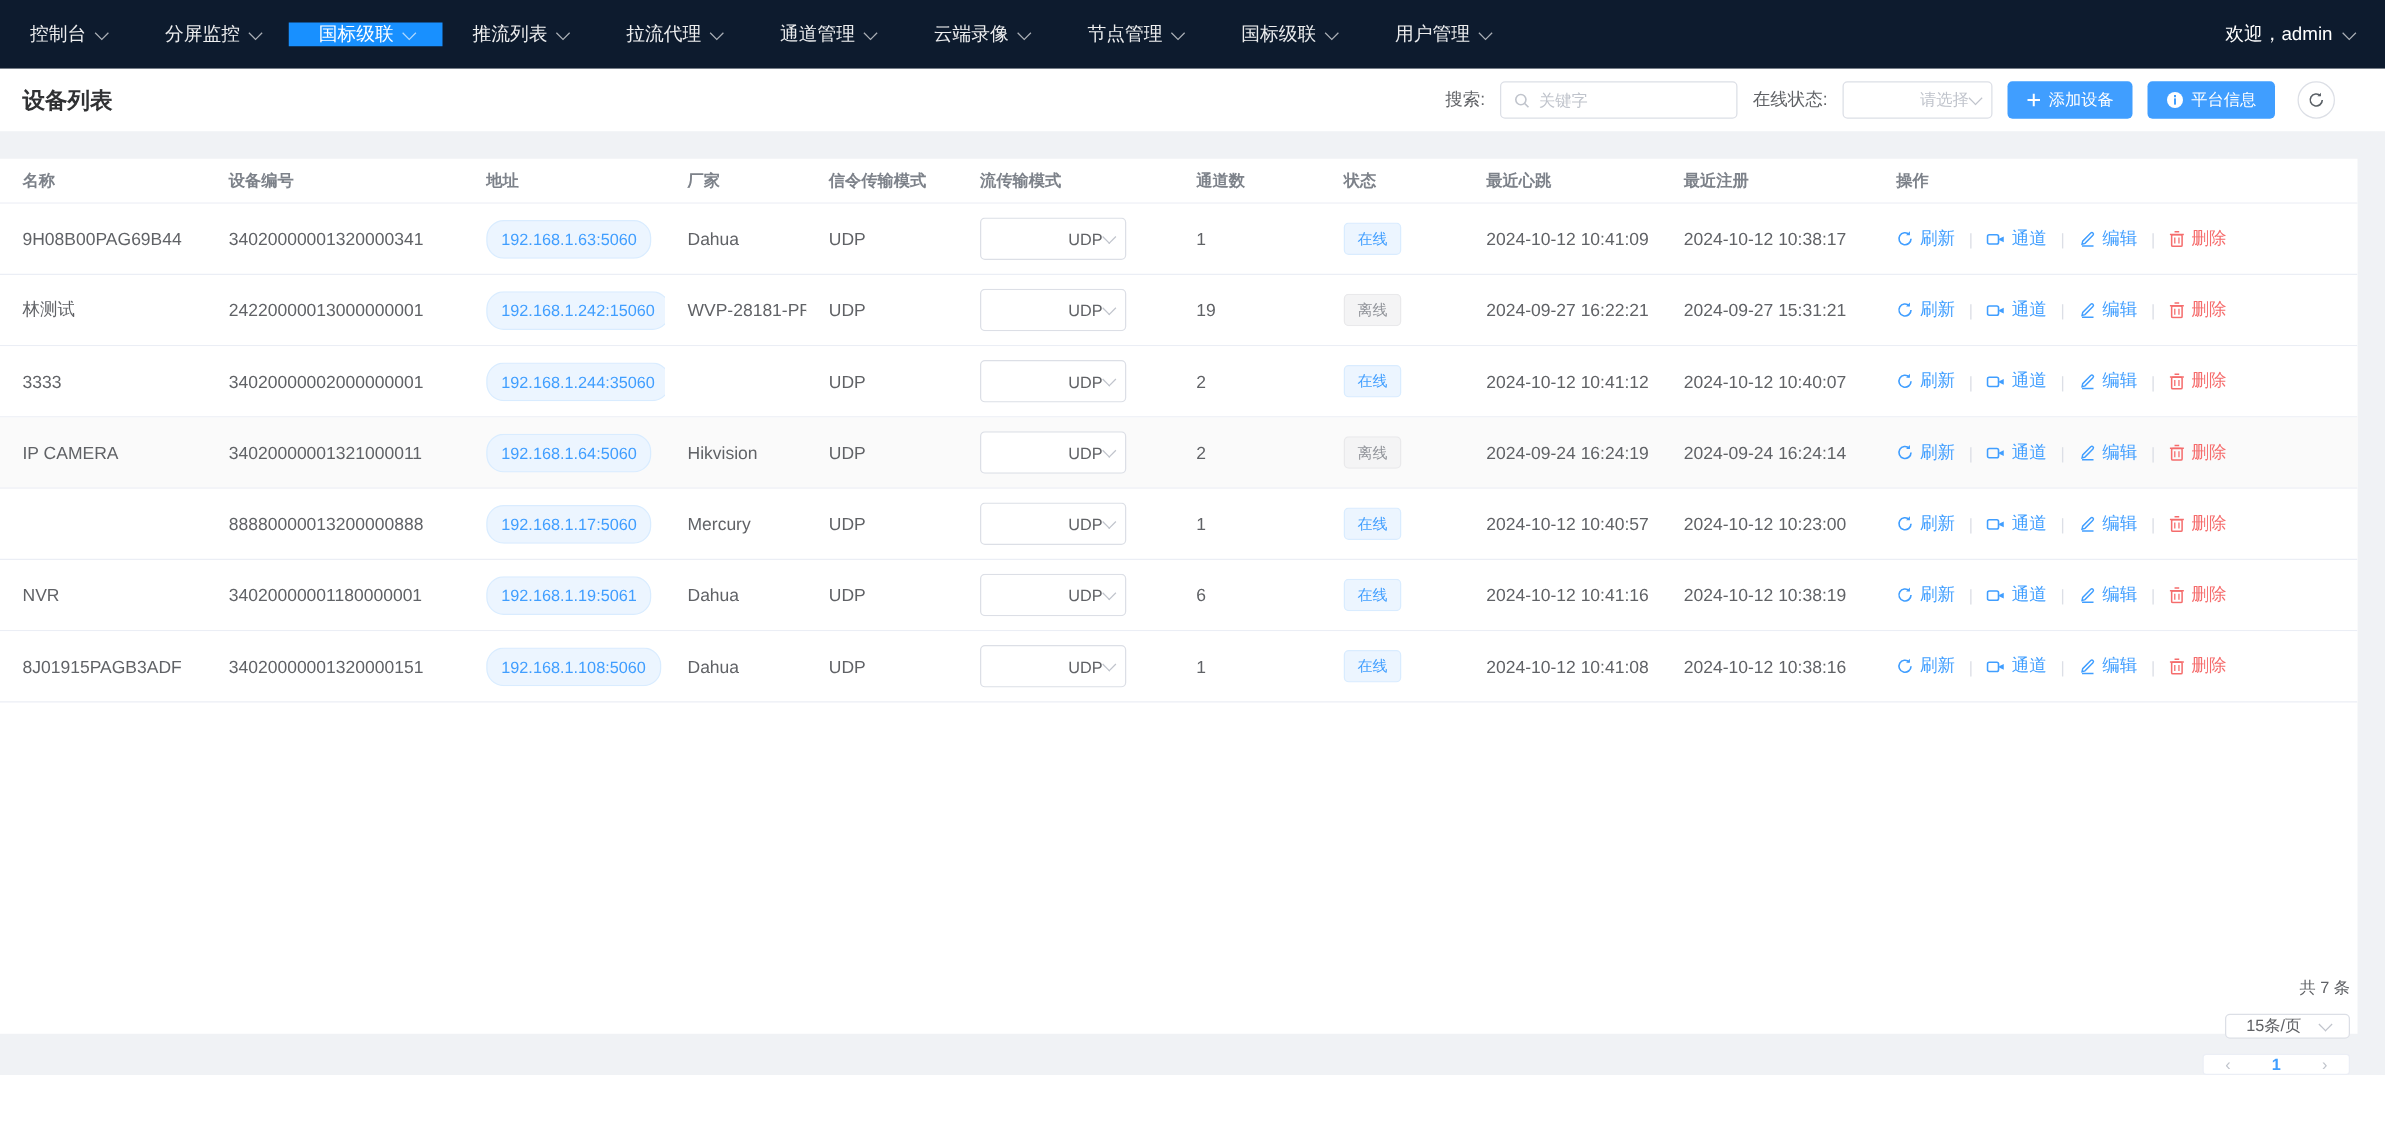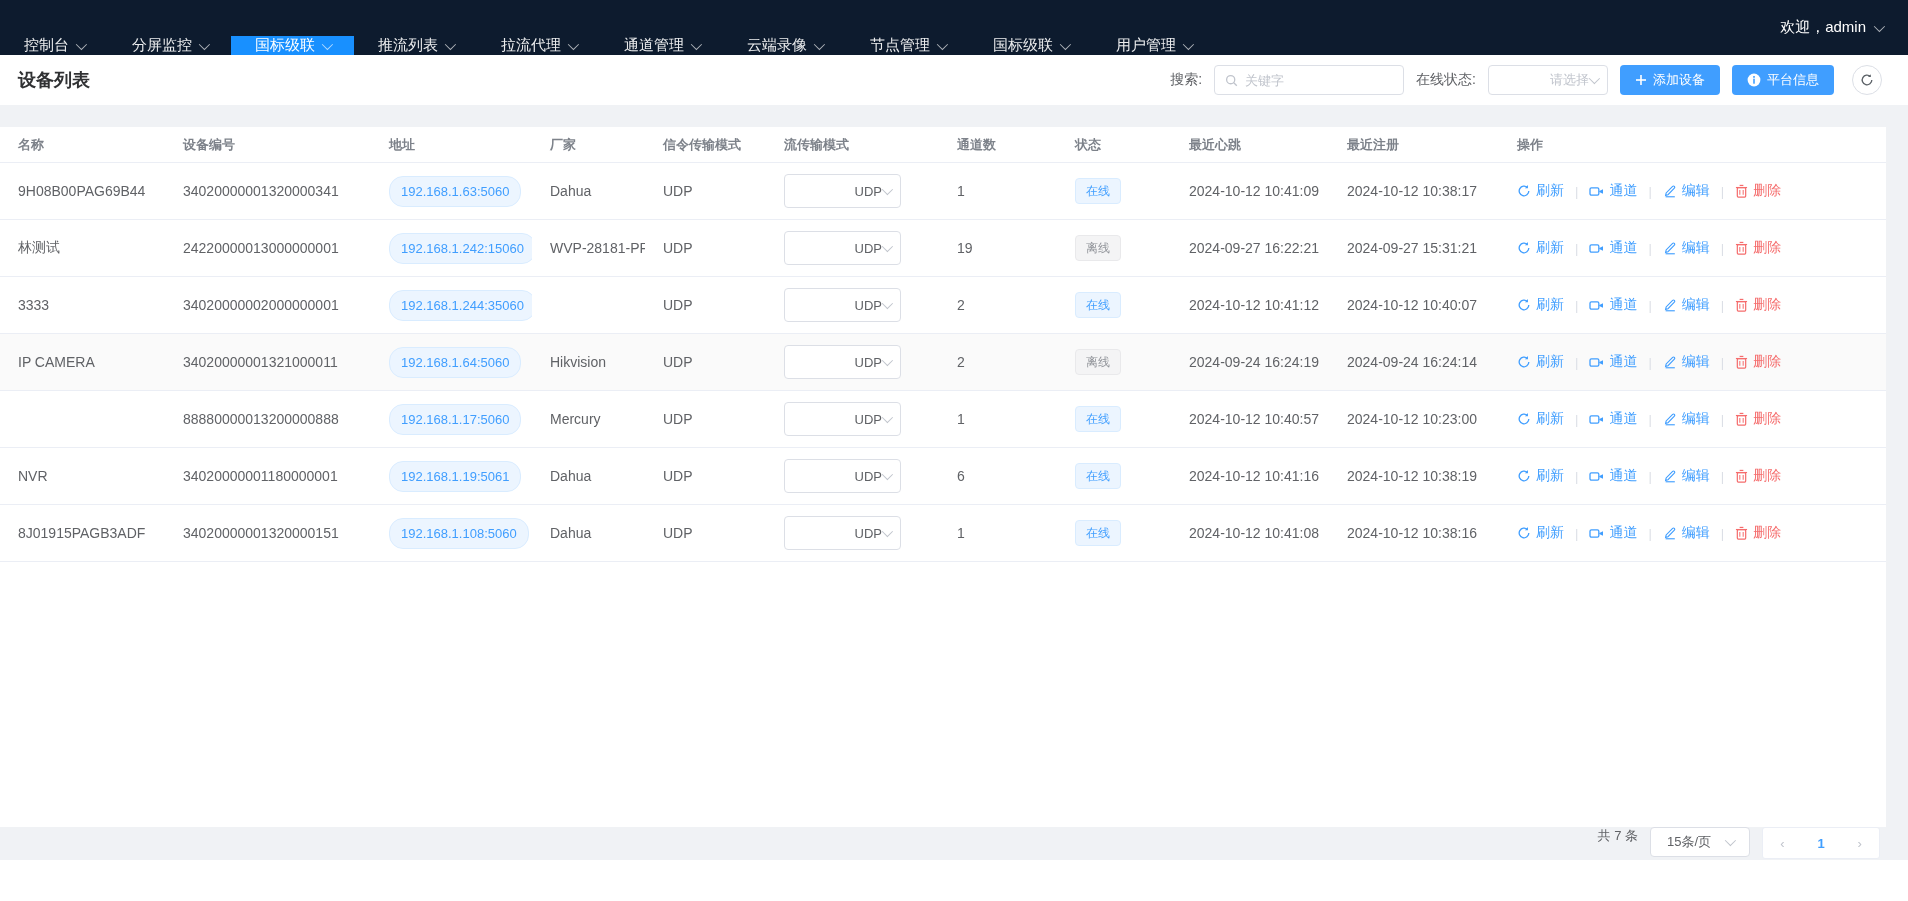--- a/index.html
+++ b/index.html
@@ -13,21 +13,21 @@
   .nav-item.active { background:#1890ff; color:#fff; }
   .nav-item .chev { margin-left:7px; border-color:rgba(255,255,255,0.65); }
   .nav-spacer { flex:1; }
   .nav-user { display:flex; align-items:center; padding-right:26px; font-size:15px; cursor:pointer; }
   .nav-user .chev { margin-left:8px; border-color:rgba(255,255,255,0.65); }
 
   .chev { width:8px; height:8px; border-right:1.5px solid #c0c4cc; border-bottom:1.5px solid #c0c4cc;
     transform:rotate(45deg) translateY(-2px); display:inline-block; flex:none; }
 
   
-  .toolbar { height:50px; background:#fff; display:flex; align-items:center; padding:0 26px 0 18px; }
+  .toolbar { height:50px; background:#fff; display:flex; align-items:center; padding:0 40px 0 18px; }
   .page-title { font-size:18px; font-weight:bold; color:#303133; }
   .toolbar-right { margin-left:auto; display:flex; align-items:center; gap:12px; }
   .field-label { font-size:14px; color:#606266; white-space:nowrap; }
   .search-box { width:190px; height:30px; border:1px solid #dcdfe6; border-radius:4px;
     display:flex; align-items:center; padding:0 10px; gap:7px; background:#fff; }
   .search-box svg { flex:none; }
   .search-box input { border:none; outline:none; width:100%; font-size:13px; color:#7f1d1d;
     font-family:inherit; background:transparent; }
   .search-box input::placeholder { color:#c0c4cc; }
   .select-box { height:30px; border:1px solid #dcdfe6; border-radius:4px; background:#fff;
@@ -61,38 +61,38 @@
   .tag { height:26px; line-height:24px; padding:0 10px; border-radius:4px; font-size:12px; }
   .tag.online { background:#ecf5ff; border:1px solid #d9ecff; color:#409eff; }
   .tag.offline { background:#f4f4f5; border:1px solid #e9e9eb; color:#909399; }
 
   .ops { display:flex; align-items:center; }
   .op-link { display:flex; align-items:center; gap:5px; color:#409eff; font-size:14px; cursor:pointer; }
   .op-link.danger { color:#f56c6c; }
   .op-sep { color:#dcdfe6; margin:0 11px; font-size:13px; }
 
   
-  .pager-bar { height:33px; display:flex; align-items:flex-start; justify-content:flex-end;
-    gap:12px; padding-right:6px; }
+  .pager-bar { height:33px; display:flex; align-items:flex-end; justify-content:flex-end;
+    gap:12px; padding-right:6px;flex-direction:column; }
   .pager-total { font-size:13px; color:#606266; }
   .size-select { width:100px; height:30px; justify-content:center; gap:14px; background:#fff; }
   .size-select .val { font-size:13px; color:#606266; }
   .pager-box { width:118px; height:32px; background:#fff; border:1px solid #ebeef5; border-radius:3px;
     display:flex; align-items:center; }
   .pager-btn { flex:1; text-align:center; font-size:13px; color:#c0c4cc; cursor:pointer;
     display:flex; align-items:center; justify-content:center; }
   .pager-btn.page { color:#409eff; font-weight:bold; }
 
   .footer { height:41px; background:#ffffff; }
 </style>
 </head>
 <body>
 
 <div class="nav">
-  <div id="nav-items" style="display:flex;align-items:flex-end;">
+  <div id="nav-items" style="display:flex;align-items:center;">
   <div class="nav-item">
     <span>控制台</span>
     <span class="chev nav-chev" hidden=""></span>
   </div>
 
   <div class="nav-item">
     <span>分屏监控</span>
     <span class="chev nav-chev" hidden=""></span>
   </div>
 

